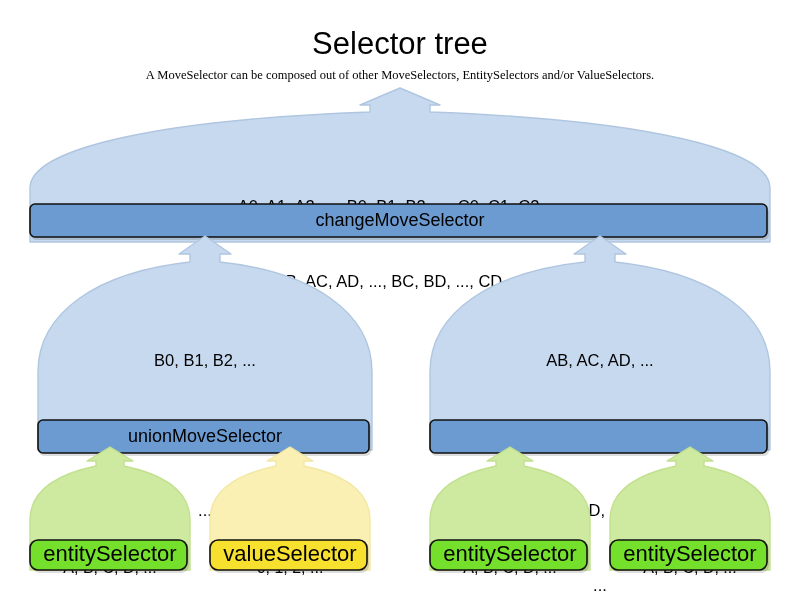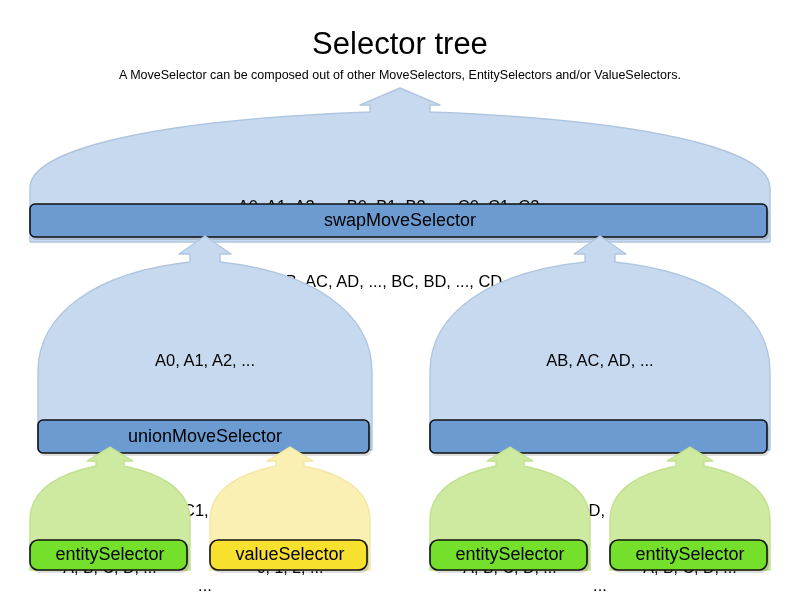--- a/index.html
+++ b/index.html
@@ -36,20 +36,21 @@
     letter-spacing: 0px;
   }
   .subtitle {
     position: absolute;
     left: 0;
     top: 68px;
     width: 800px;
     text-align: center;
     font-size: 12.5px;
     line-height: 15px;
+    font-family: Liberation Serif, serif;
   }
 
   
   .node {
     position: absolute;
   }
   .node svg {
     position: absolute;
     left: 0;
     top: 0;
@@ -70,21 +71,21 @@
   }
   .node-label {
     position: absolute;
     left: 0;
     width: 100%;
     text-align: center;
     font-size: 18px;
     line-height: 20px;
   }
   .node-label.leaf-label {
-    font-size: 18px;
+    font-size: 22px;
   }
 </style>
 </head>
 <body>
 
 <div id="diagram-root">
 
   <div class="title">Selector tree</div>
   <div class="subtitle">A MoveSelector can be composed out of other MoveSelectors, EntitySelectors and/or ValueSelectors.</div>
 
@@ -103,39 +104,38 @@
                L 740 150 Z" fill="#c6d9ef" stroke="#b0c6e0" stroke-width="1.4" stroke-linejoin="round"></path>
     </svg>
     <div class="node-content" style="top:52px;">
       <div>A0, A1, A2, ..., B0, B1, B2, ..., C0, C1, C2, ...</div>
       <div>AB, AC, AD, ..., BC, BD, ..., CD, ...</div>
     </div>
     <svg width="740" height="42" viewBox="0 0 740 42" style="top:110px;">
       <rect x="1" y="5" width="738" height="33" rx="5" ry="5" fill="#00000022"></rect>
       <rect x="0" y="2" width="737" height="33" rx="5" ry="5" fill="#6c9bd2" stroke="#111111" stroke-width="1.6"></rect>
     </svg>
-    <div class="node-label" style="top:118px;">swapMoveSelector</div>
+    <div class="node-label" style="top:118px;">changeMoveSelector</div>
   </div>
 
   <div class="node" style="left:38px; top:240px; width:334px; height:210px;">
     <svg width="334" height="210" viewBox="0 0 334 210">
       <path d="M 0 210
                L 0 132
                C 0 72 60 32 152 22
                L 152 14
                L 141 14
                L 167 -4
                L 193 14
                L 182 14
                L 182 22
                C 274 32 334 72 334 132
                L 334 210 Z" fill="#c6d9ef" stroke="#b0c6e0" stroke-width="1.4" stroke-linejoin="round"></path>
     </svg>
     <div class="node-content" style="top:58px;">
-      <div>A0, A1, A2, ...</div>
       <div>B0, B1, B2, ...</div>
       <div>C0, C1, C2, ...</div>
       <div>...</div>
     </div>
     <svg width="334" height="42" viewBox="0 0 334 42" style="top:178px;">
       <rect x="1" y="5" width="332" height="33" rx="5" ry="5" fill="#00000022"></rect>
       <rect x="0" y="2" width="331" height="33" rx="5" ry="5" fill="#6c9bd2" stroke="#111111" stroke-width="1.6"></rect>
     </svg>
     <div class="node-label" style="top:186px;">unionMoveSelector</div>
   </div>

